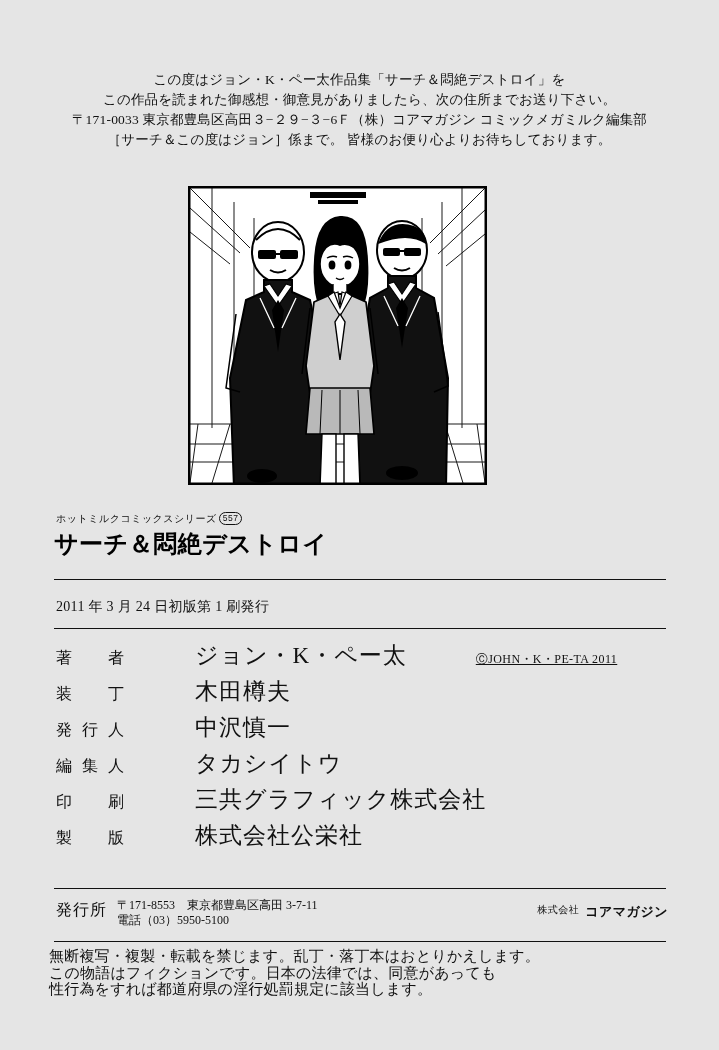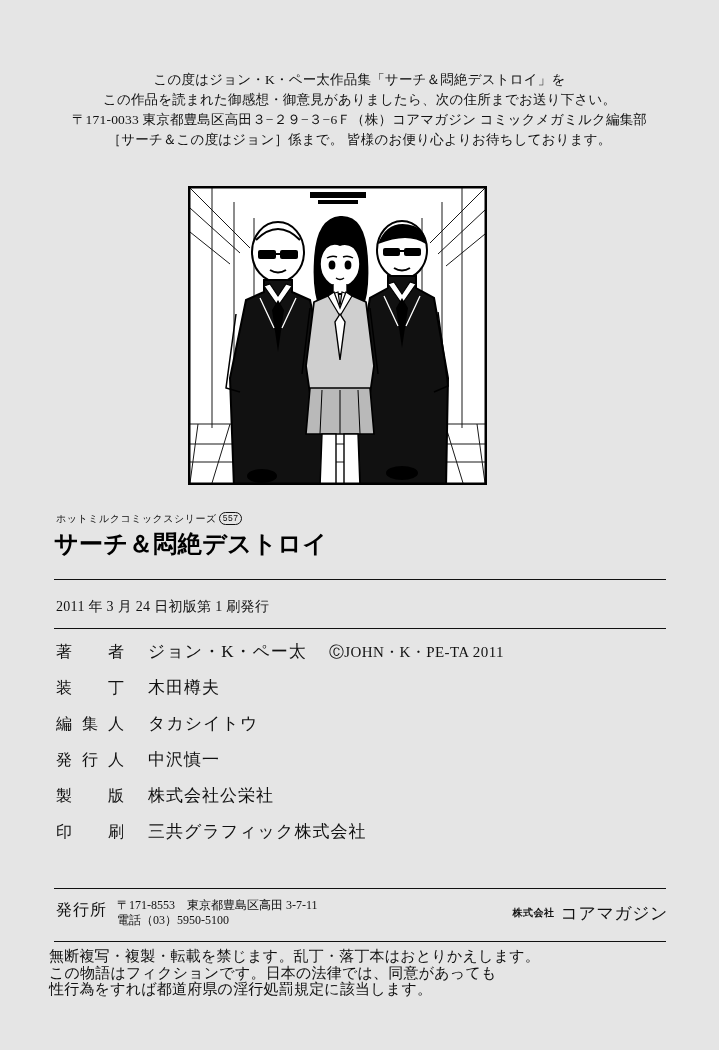--- a/index.html
+++ b/index.html
@@ -106,37 +106,39 @@
   .credits {
     position: absolute;
     top: 640px;
     left: 56px;
     width: 610px;
   }
   .credit-row {
     display: flex;
     align-items: baseline;
     height: 36px;
+    gap: 47px;
   }
   .credit-label {
     width: 92px;
     font-size: 16px;
     letter-spacing: 10px;
     white-space: nowrap;
   }
   .credit-value {
-    font-size: 17px;
+    font-size: 23px;
     letter-spacing: 1px;
     white-space: nowrap;
   }
   .credit-extra {
-    font-size: 15px;
+    font-size: 12px;
     letter-spacing: 0.4px;
     margin-left: 22px;
     white-space: nowrap;
+    text-decoration: underline;
   }
 
   
   .pub-block {
     position: absolute;
     top: 898px;
     left: 56px;
     width: 612px;
     display: flex;
     align-items: flex-start;
@@ -158,25 +160,24 @@
     text-align: right;
     padding-top: 4px;
   }
   .pub-logo .corp {
     font-size: 10px;
     letter-spacing: 0.5px;
     display: inline-block;
     margin-right: 6px;
     vertical-align: 3px;
     font-family: "Liberation Sans", sans-serif;
+  }
+  .pub-logo .brand {
+    font-size: 13px;
     font-weight: bold;
-  }
-  .pub-logo .brand {
-    font-size: 17px;
-    font-weight: normal;
     letter-spacing: 0.5px;
     display: inline-block;
     font-family: "Liberation Sans", sans-serif;
   }
 
   
   .legal {
     position: absolute;
     top: 950px;
     left: 49px;
@@ -314,34 +315,34 @@
     <div class="credit-row">
       <div class="credit-label">著　者</div>
       <div class="credit-value">ジョン・K・ペー太</div>
       <div class="credit-extra">ⒸJOHN・K・PE-TA 2011</div>
     </div>
     <div class="credit-row">
       <div class="credit-label">装　丁</div>
       <div class="credit-value">木田樽夫</div>
     </div>
     <div class="credit-row">
+      <div class="credit-label">発行人</div>
+      <div class="credit-value">中沢慎一</div>
+    </div>
+    <div class="credit-row">
       <div class="credit-label">編集人</div>
       <div class="credit-value">タカシイトウ</div>
     </div>
     <div class="credit-row">
-      <div class="credit-label">発行人</div>
-      <div class="credit-value">中沢慎一</div>
+      <div class="credit-label">印　刷</div>
+      <div class="credit-value">三共グラフィック株式会社</div>
     </div>
     <div class="credit-row">
       <div class="credit-label">製　版</div>
       <div class="credit-value">株式会社公栄社</div>
-    </div>
-    <div class="credit-row">
-      <div class="credit-label">印　刷</div>
-      <div class="credit-value">三共グラフィック株式会社</div>
     </div>
   </div>
 
   <div class="rule rule-3"></div>
 
   <div class="pub-block">
     <div class="pub-label">発行所</div>
     <div class="pub-addr">
       <div>〒171-8553　東京都豊島区高田 3-7-11</div>
       <div>電話（03）5950-5100</div>

